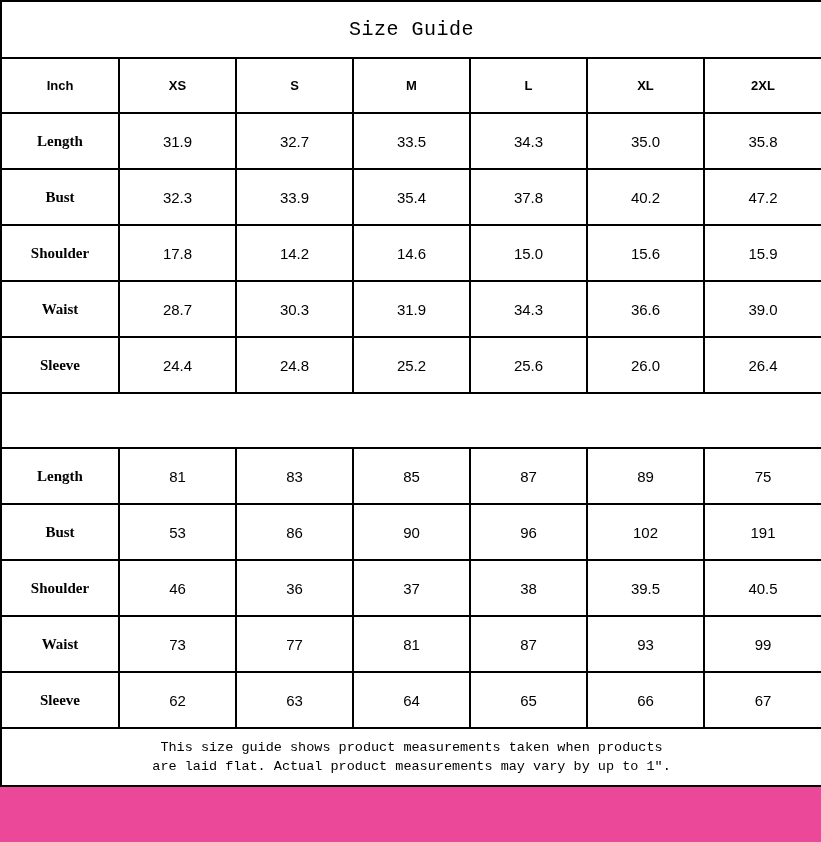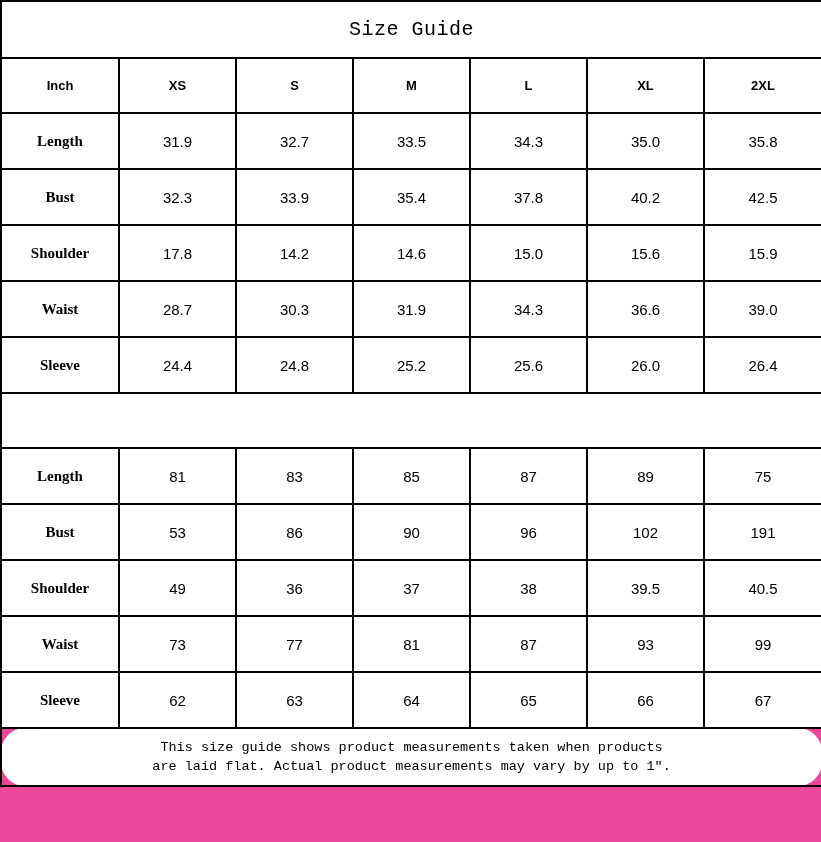--- a/index.html
+++ b/index.html
@@ -51,21 +51,20 @@
   }
   td.gap-cell {
     height: 53px;
   }
   td.footer-cell {
     height: 56px;
     font-family: "Liberation Mono", "DejaVu Sans Mono", monospace;
     font-size: 13.5px;
     line-height: 19px;
     font-weight: normal;
-    border-radius: 24px;
   }
 </style>
 </head>
 <body>
 
 <div class="sheet">
   <table class="guide">
     <colgroup>
       <col style="width:118px">
       <col style="width:117px">
@@ -100,21 +99,21 @@
       <td>35.0</td>
       <td>35.8</td>
     </tr>
     <tr class="data-row">
       <td class="label-cell">Bust</td>
       <td>32.3</td>
       <td>33.9</td>
       <td>35.4</td>
       <td>37.8</td>
       <td>40.2</td>
-      <td>42.5</td>
+      <td>47.2</td>
     </tr>
     <tr class="data-row">
       <td class="label-cell">Shoulder</td>
       <td>17.8</td>
       <td>14.2</td>
       <td>14.6</td>
       <td>15.0</td>
       <td>15.6</td>
       <td>15.9</td>
     </tr>
@@ -155,21 +154,21 @@
       <td class="label-cell">Bust</td>
       <td>53</td>
       <td>86</td>
       <td>90</td>
       <td>96</td>
       <td>102</td>
       <td>191</td>
     </tr>
     <tr class="data-row">
       <td class="label-cell">Shoulder</td>
-      <td>49</td>
+      <td>46</td>
       <td>36</td>
       <td>37</td>
       <td>38</td>
       <td>39.5</td>
       <td>40.5</td>
     </tr>
     <tr class="data-row">
       <td class="label-cell">Waist</td>
       <td>73</td>
       <td>77</td>

